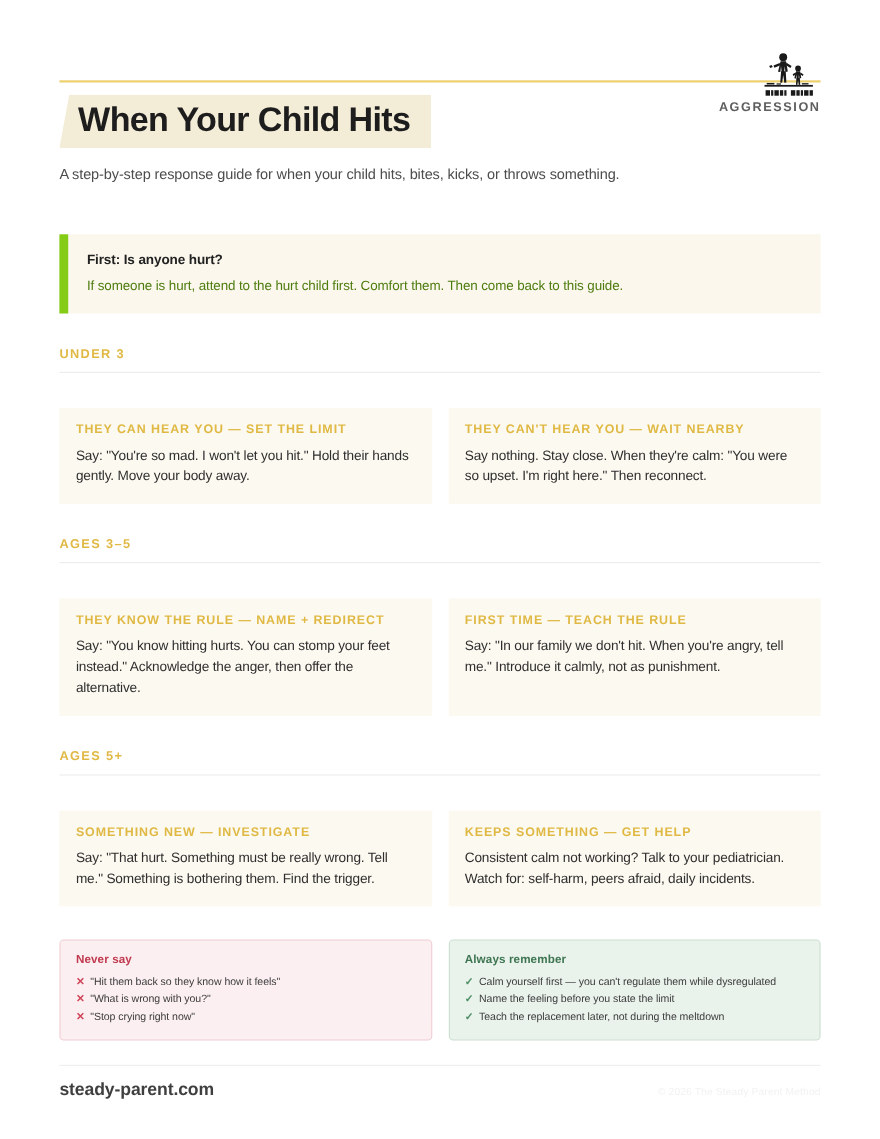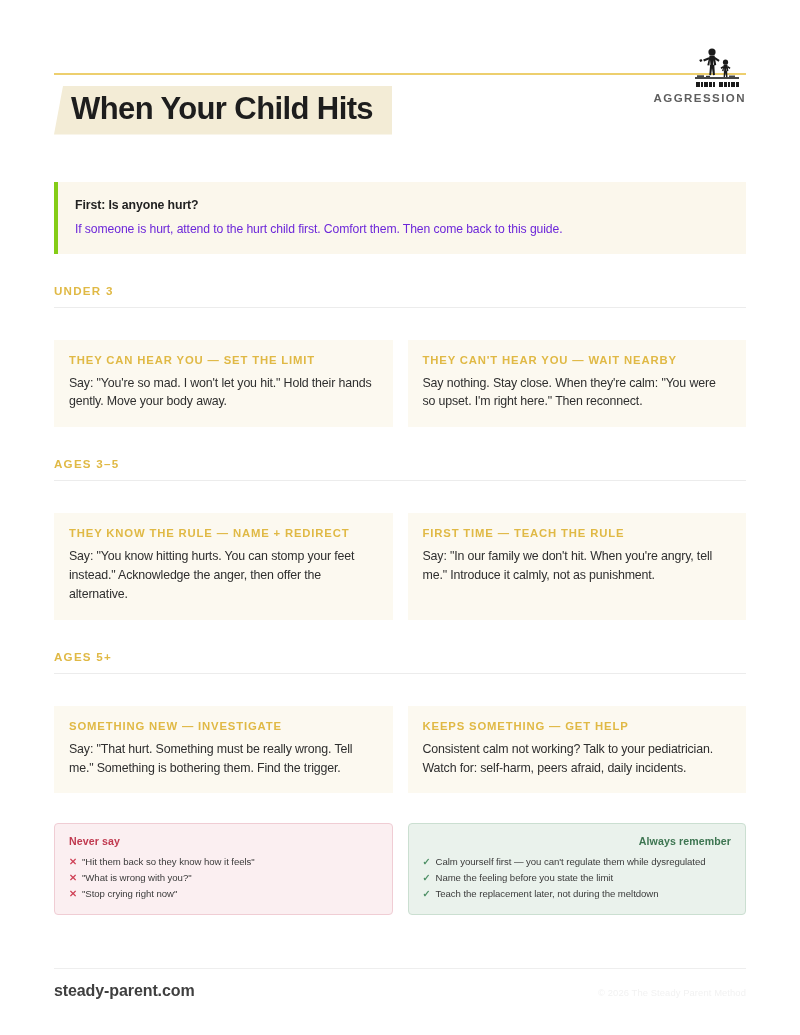--- a/index.html
+++ b/index.html
@@ -69,33 +69,33 @@
     margin-top: 16px;
     font-size: 13.2px;
     color: #4c4c4c;
     letter-spacing: -0.1px;
   }
 
   
   .callout {
     margin-top: 47px;
     background: #fbf7ec;
-    border-left: 4px solid #84cc16;
+    border-left: 8px solid #84cc16;
     padding: 16px 20px 18px 17px;
   }
   .callout-title {
     font-size: 12.3px;
     font-weight: bold;
     color: #222222;
     letter-spacing: -0.1px;
   }
   .callout-body {
     margin-top: 10px;
     font-size: 12.2px;
-    color: #6d28d9;
+    color: #4d7c0f;
     letter-spacing: -0.1px;
   }
 
   
   .section { margin-top: 30px; }
   .section-header {
     font-size: 11.6px;
     font-weight: bold;
     letter-spacing: 1.25px;
     color: #e0b945;
@@ -150,21 +150,21 @@
     background: #eaf2ec;
     border: 1px solid #cbdfd1;
   }
   .note-title {
     font-size: 10.6px;
     font-weight: bold;
     letter-spacing: 0.1px;
     margin-bottom: 7px;
   }
   .note-never .note-title { color: #c0394f; }
-  .note-always .note-title { color: #3d7551; text-align: right; }
+  .note-always .note-title { color: #3d7551; }
   .note-list { list-style: none; margin: 0; padding: 0; }
   .note-list li {
     display: flex;
     align-items: flex-start;
     font-size: 9.6px;
     line-height: 1.62;
     color: #3b3b3b;
     letter-spacing: -0.05px;
   }
   .note-mark {
@@ -251,20 +251,21 @@
       </svg>
     </div>
     <div class="kicker">AGGRESSION</div>
   </div>
   <div class="gold-rule"></div>
 
   <div class="title-wrap">
     <div class="title-band">
       <div class="doc-title">When Your Child Hits</div>
     </div>
+    <div class="doc-subtitle">A step-by-step response guide for when your child hits, bites, kicks, or throws something.</div>
   </div>
 
   <div class="callout">
     <div class="callout-title">First: Is anyone hurt?</div>
     <div class="callout-body">If someone is hurt, attend to the hurt child first. Comfort them. Then come back to this guide.</div>
   </div>
 
   <div class="section">
     <div class="section-header">UNDER 3</div>
     <div class="section-divider"></div>

